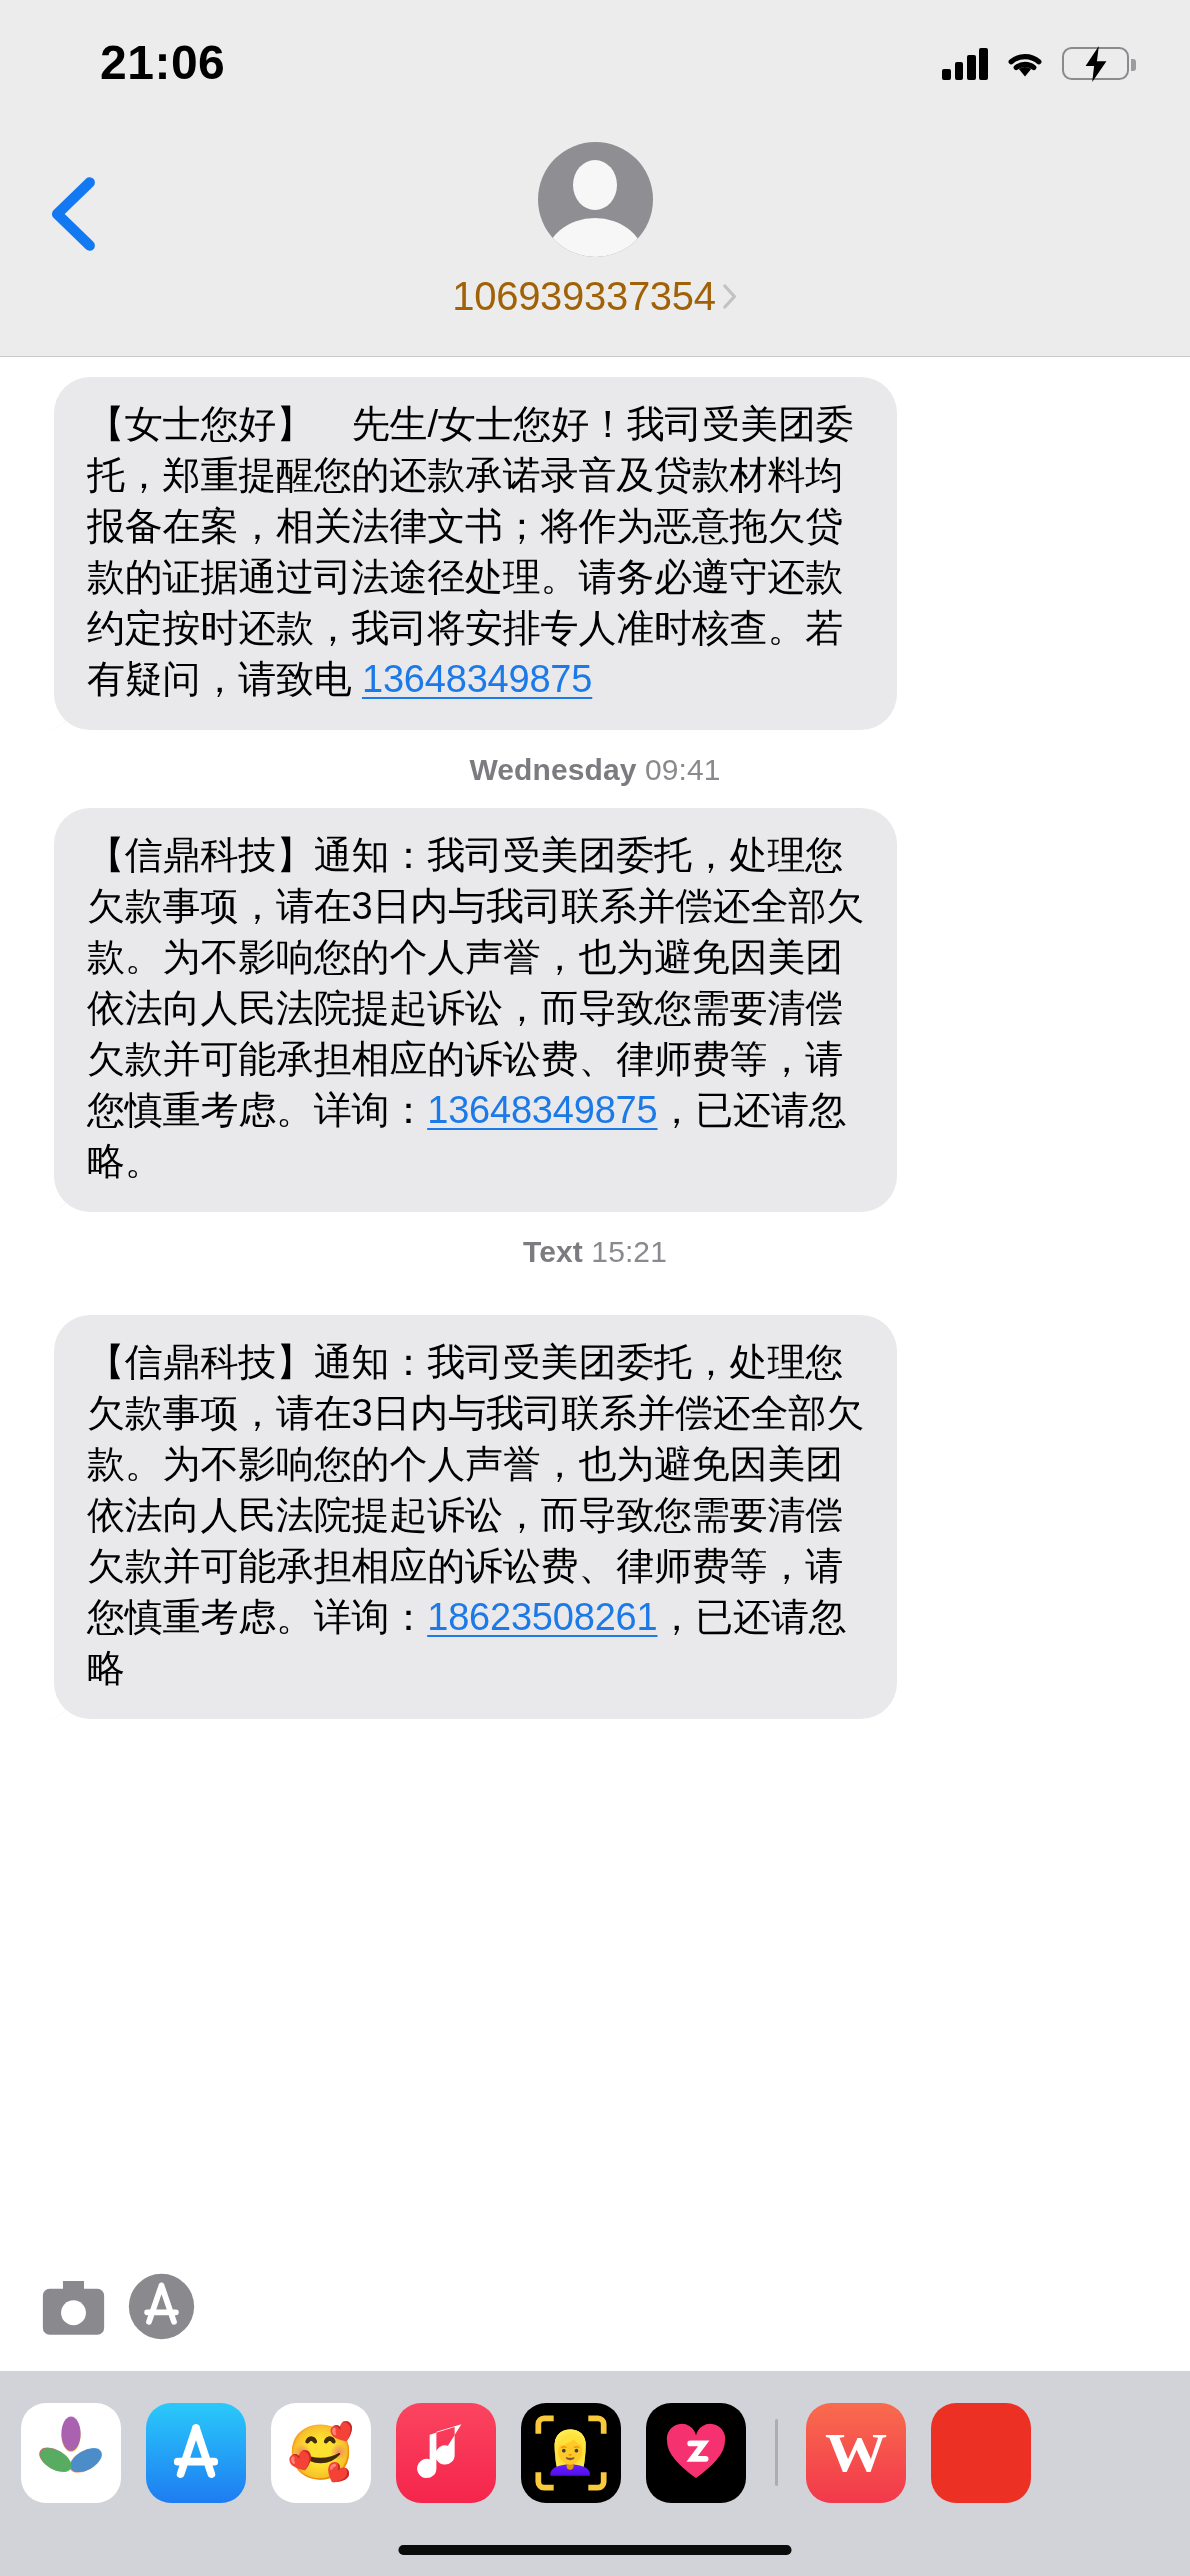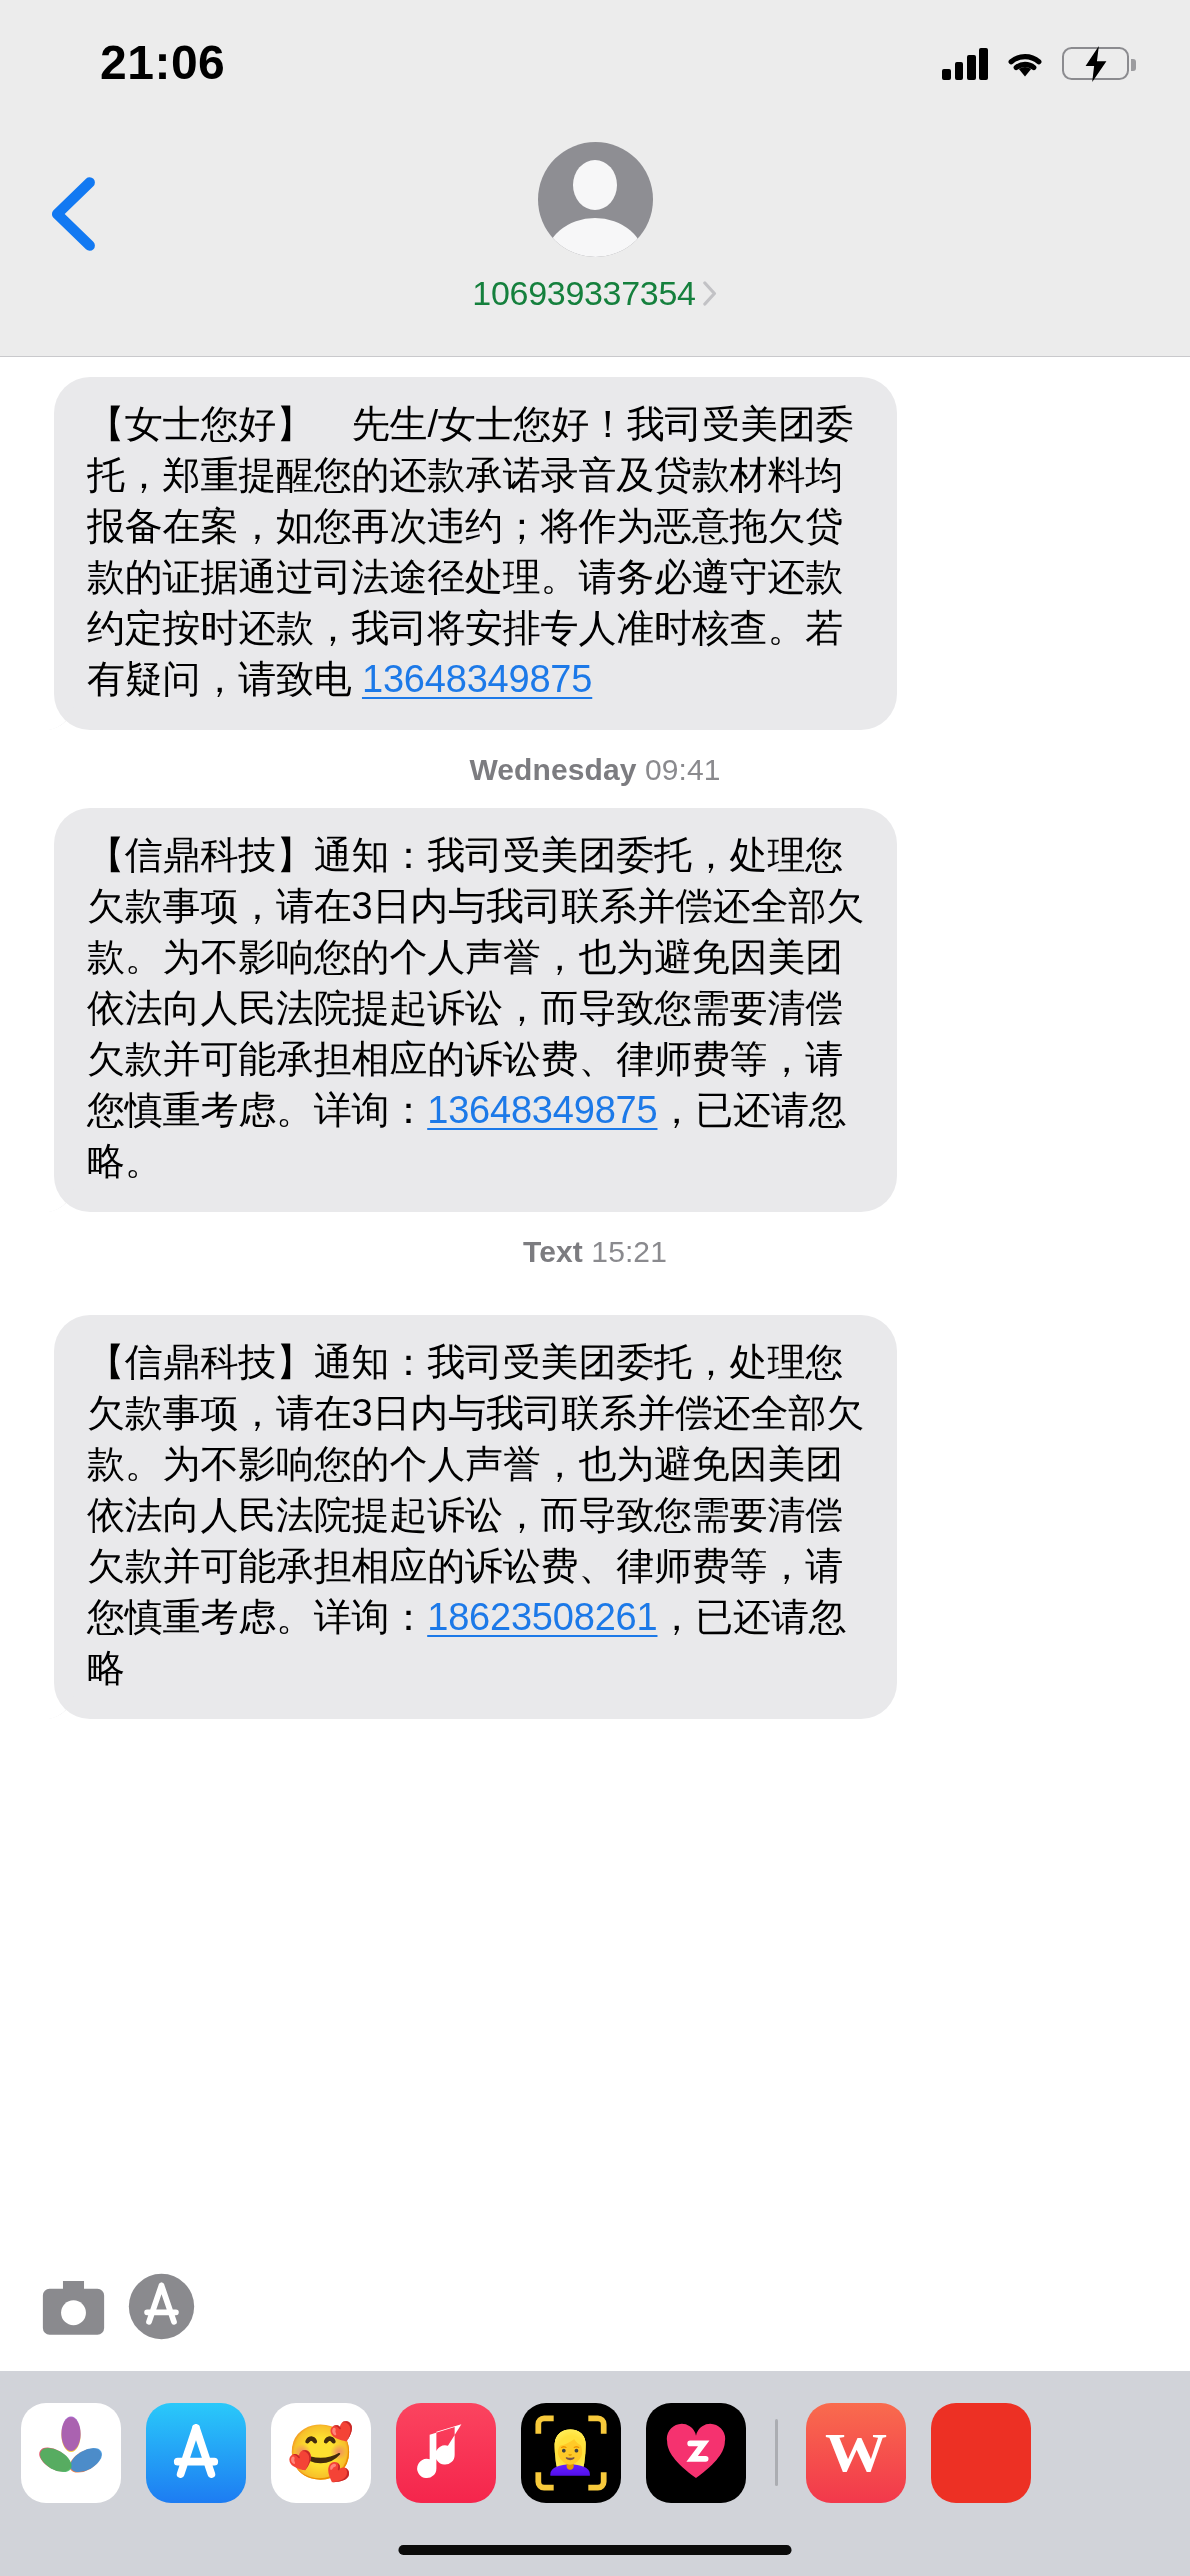--- a/index.html
+++ b/index.html
@@ -75,21 +75,21 @@
     width:44px; height:50px; border-radius:50%; background:#F7F7F8;
   }
   .avatar .body {
     position:absolute; left:50%; top:76px; transform:translateX(-50%);
     width:100px; height:86px; border-radius:50%; background:#F7F7F8;
   }
   .contact-name-row {
     display:flex; align-items:center; gap:6.7px; margin-top:17px;
   }
   .contact-name {
-    font-size:34px; color:#15803d; letter-spacing:-0.3px;
+    font-size:40px; color:#a16207; letter-spacing:-0.3px;
   }
   .chev-right { width:15.3px; height:27px; opacity:0.5; }
 
   
   .thread {
     position:absolute; top:358px; left:0; width:1190px; height:1882px;
     background:#ffffff; overflow:hidden;
   }
   .bubble-row { display:flex; padding:0 0 0 54px; }
   .bubble {
@@ -238,21 +238,21 @@
       </div>
     </div>
   </div>
 
   <div class="thread">
 
     <div class="gap-sm"></div>
 
     <div class="bubble-row">
       <div class="bubble">
-        <span>【女士您好】</span><span class="indent"></span><span>先生/女士您好！我司受美团委托，郑重提醒您的还款承诺录音及贷款材料均报备在案，如您再次违约；将作为恶意拖欠贷款的证据通过司法途径处理。请务必遵守还款约定按时还款，我司将安排专人准时核查。若有疑问，请致电 </span><span class="tel">13648349875</span>
+        <span>【女士您好】</span><span class="indent"></span><span>先生/女士您好！我司受美团委托，郑重提醒您的还款承诺录音及贷款材料均报备在案，相关法律文书；将作为恶意拖欠贷款的证据通过司法途径处理。请务必遵守还款约定按时还款，我司将安排专人准时核查。若有疑问，请致电 </span><span class="tel">13648349875</span>
       </div>
     </div>
 
     <div class="timestamp">
       <b>Wednesday</b>
       <span>09:41</span>
     </div>
 
     <div class="bubble-row">
       <div class="bubble">

